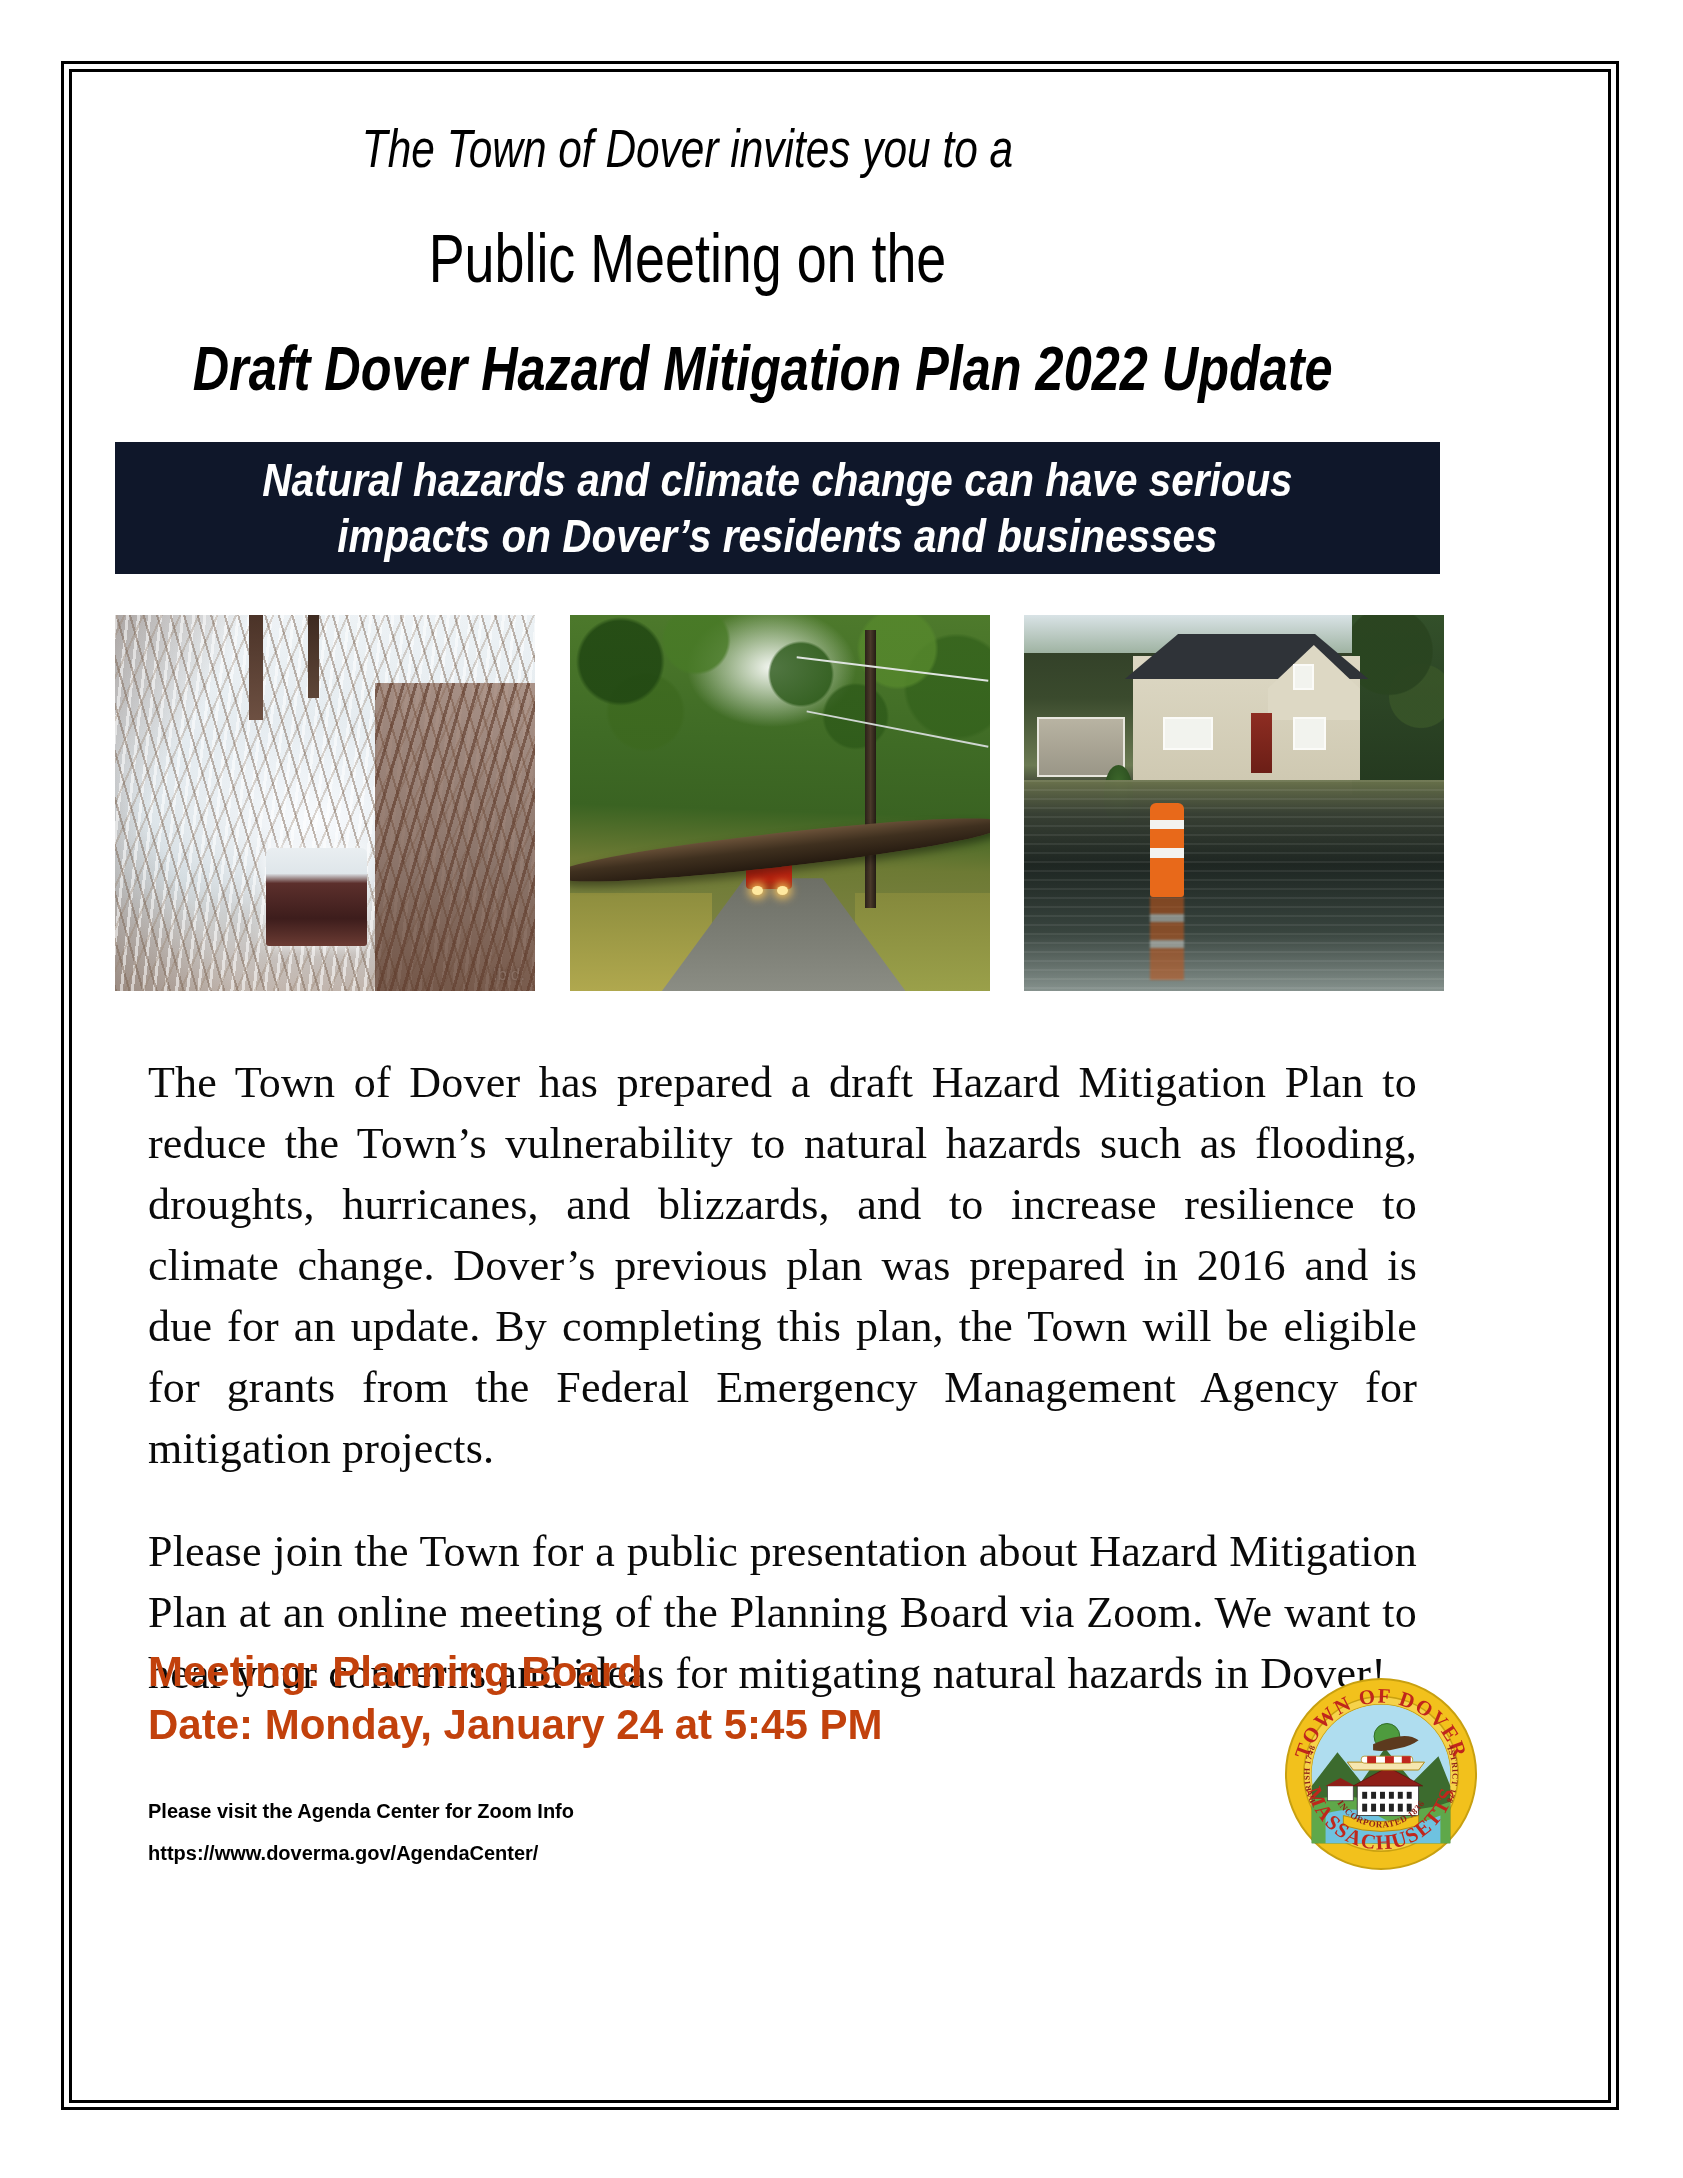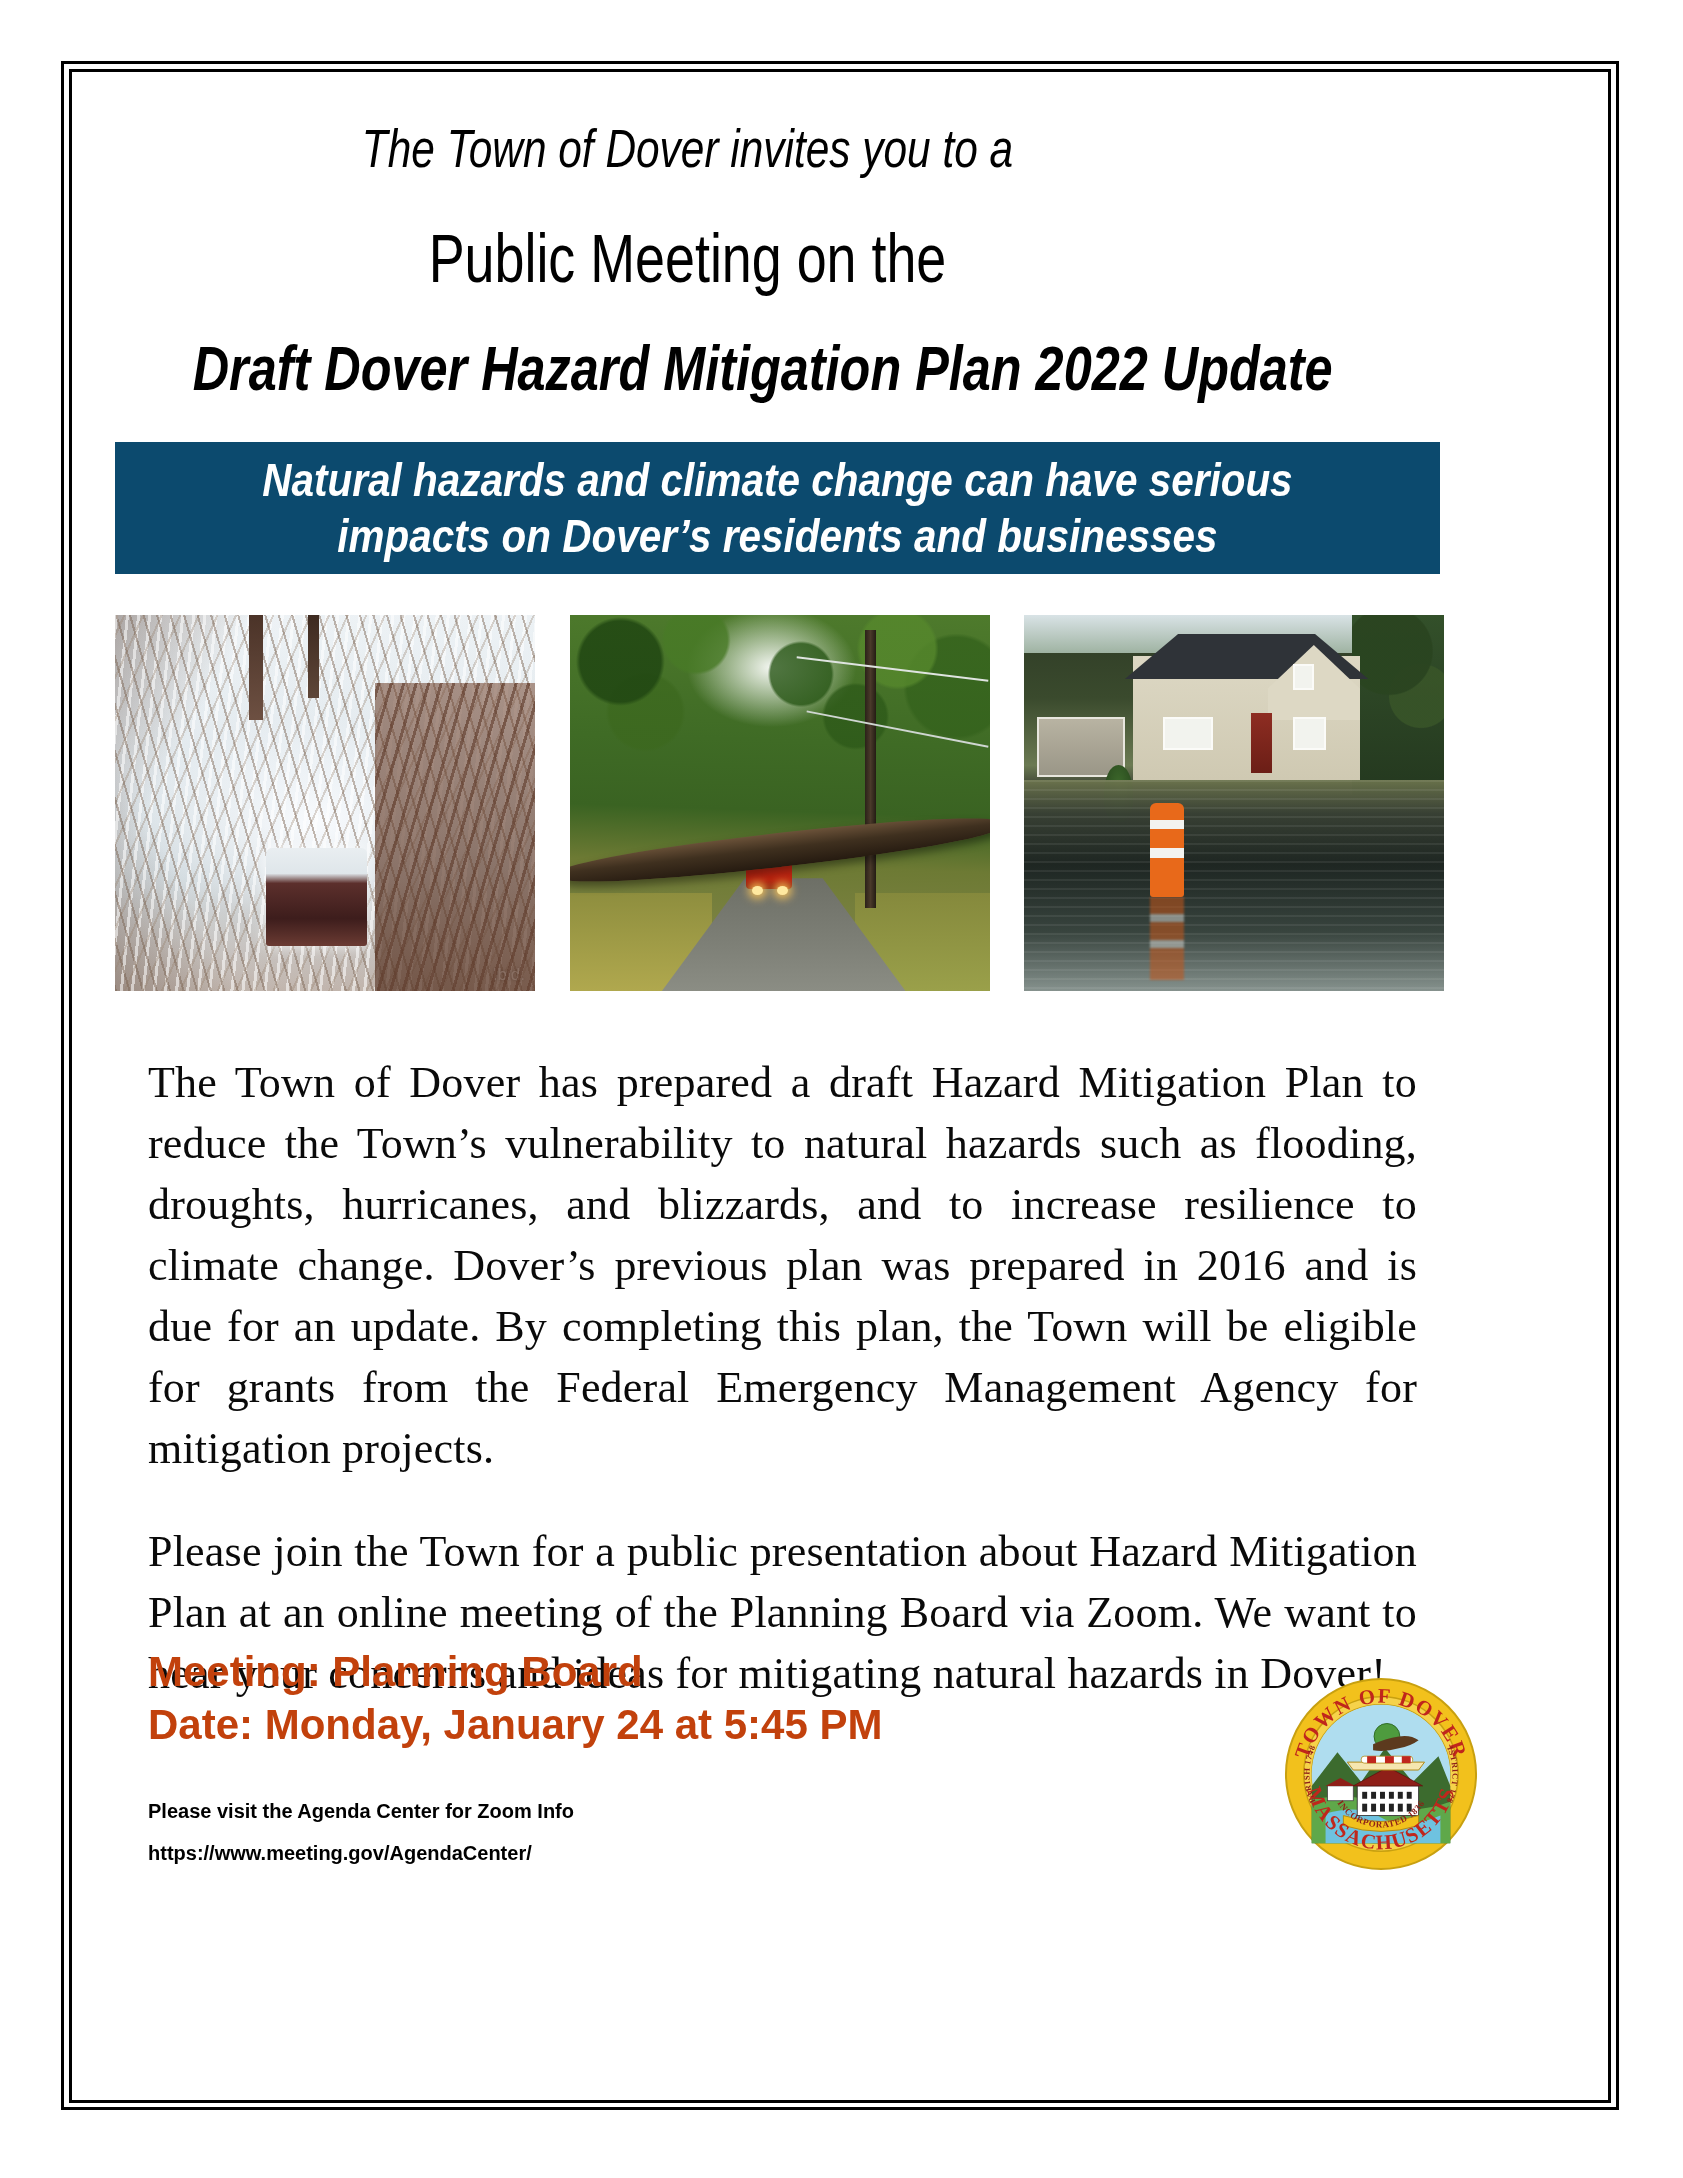--- a/index.html
+++ b/index.html
@@ -92,21 +92,21 @@
     white-space: nowrap;
   }
 
   
   .red-banner {
     position: absolute;
     left: 46px;
     top: 373px;
     width: 1325px;
     height: 132px;
-    background: #0c4a6e;
+    background: #0f172a;
     display: flex;
     align-items: center;
     justify-content: center;
   }
   .red-banner-text {
     font-family: "Liberation Sans Narrow", "Liberation Sans", sans-serif;
     font-style: italic;
     font-weight: 700;
     font-size: 46px;
     line-height: 56px;
@@ -515,21 +515,21 @@
       <p class="body-p">Please join the Town for a public presentation about Hazard Mitigation Plan at an online meeting of the Planning Board via Zoom. We want to hear your concerns and ideas for mitigating natural hazards in Dover!</p>
     </div>
 
     <div class="meeting-block">
       <div class="meeting-line">Meeting: Planning Board</div>
       <div class="meeting-line">Date: Monday, January 24 at 5:45 PM</div>
     </div>
 
     <div class="zoom-block">
       <div class="zoom-line">Please visit the Agenda Center for Zoom Info</div>
-      <div class="zoom-line">https://www.meeting.gov/AgendaCenter/</div>
+      <div class="zoom-line">https://www.doverma.gov/AgendaCenter/</div>
     </div>
 
     <div class="seal">
       <svg viewBox="0 0 200 200" xmlns="http://www.w3.org/2000/svg">
         <defs>
           <path id="arcTop" d="M 24,104 A 76,76 0 0 1 176,104" fill="none"></path>
           <path id="arcBottom" d="M 24,100 A 76,76 0 0 0 176,100" fill="none"></path>
           <path id="arcInner" d="M 48,102 A 52,52 0 0 0 152,102" fill="none"></path>
           <path id="arcLeft" d="M 34,128 A 66,66 0 0 1 34,72" fill="none"></path>
           <path id="arcRight" d="M 166,72 A 66,66 0 0 1 166,128" fill="none"></path>

